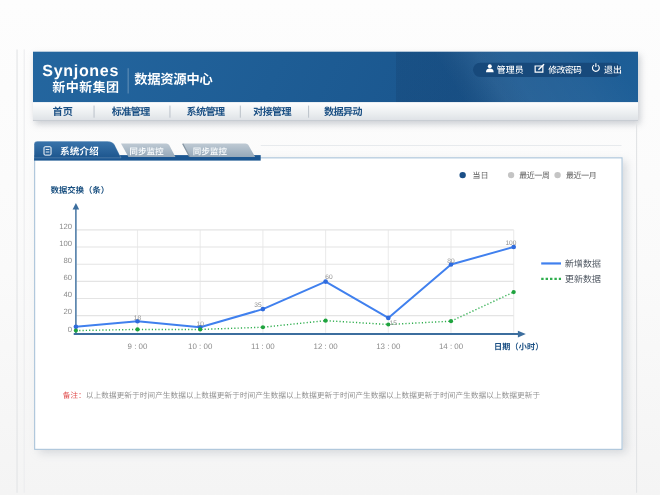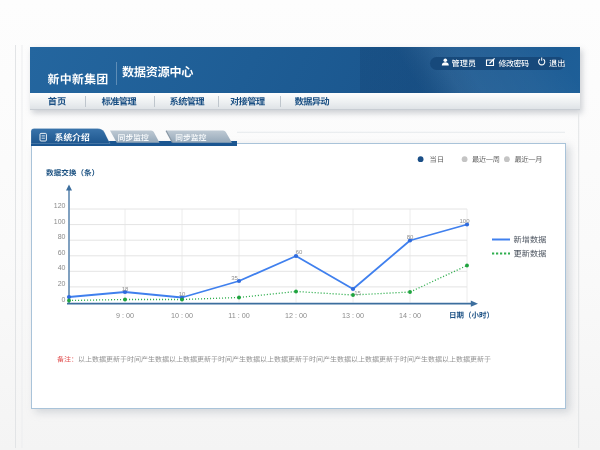--- a/index.html
+++ b/index.html
@@ -35,20 +35,21 @@
       </div>
     <div id="nav">
       <i style="left:55.2px"></i>
         <i style="left:124.2px"></i>
         <i style="left:188.2px"></i>
         <i style="left:249.7px"></i>
     </div>
   </div>
   <div id="panel"></div>
   <div id="tabbar"></div>
+  <div id="logo">Synjones</div>
   <svg id="ov" width="600" height="450" viewBox="0 0 600 450">
 <line x1="15.5" y1="45" x2="15.5" y2="448" stroke="#e2e4e6" stroke-width="1"></line>
 <line x1="22" y1="45" x2="22" y2="448" stroke="#ecedef" stroke-width="1"></line>
 <line x1="578.7" y1="112" x2="578.7" y2="448" stroke="#e2e4e6" stroke-width="1"></line>
 <line x1="125" y1="209" x2="125" y2="302.5" stroke="#ececec" stroke-width="1"></line>
 <line x1="182" y1="209" x2="182" y2="302.5" stroke="#ececec" stroke-width="1"></line>
 <line x1="239" y1="209" x2="239" y2="302.5" stroke="#ececec" stroke-width="1"></line>
 <line x1="296" y1="209" x2="296" y2="302.5" stroke="#ececec" stroke-width="1"></line>
 <line x1="353" y1="209" x2="353" y2="302.5" stroke="#ececec" stroke-width="1"></line>
 <line x1="410" y1="209" x2="410" y2="302.5" stroke="#ececec" stroke-width="1"></line>

